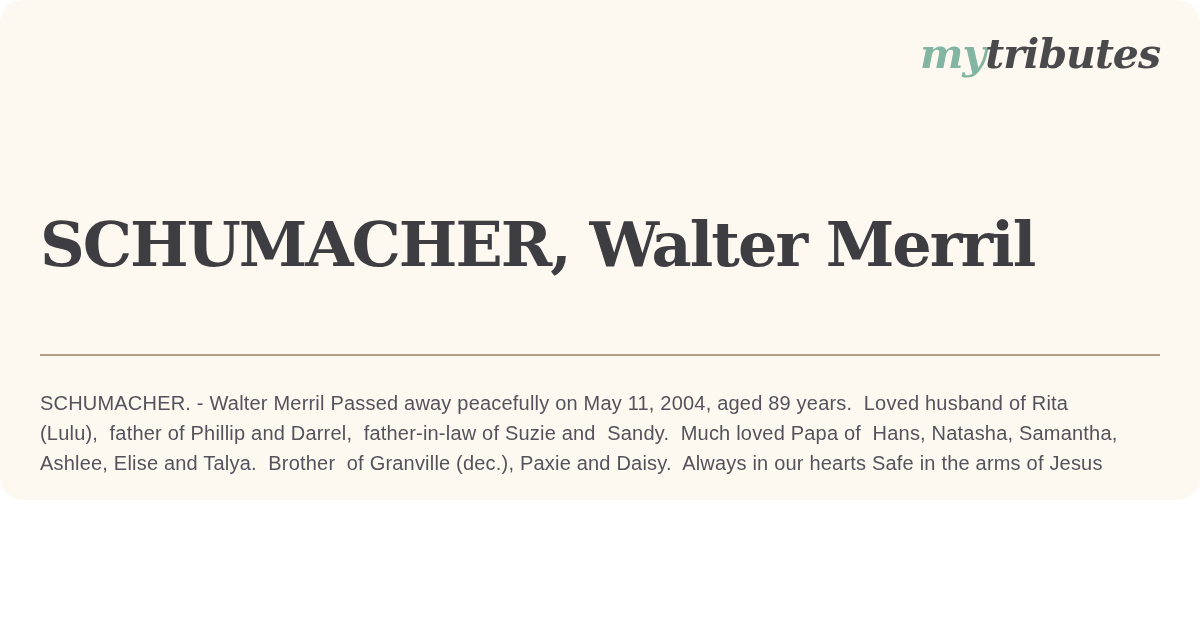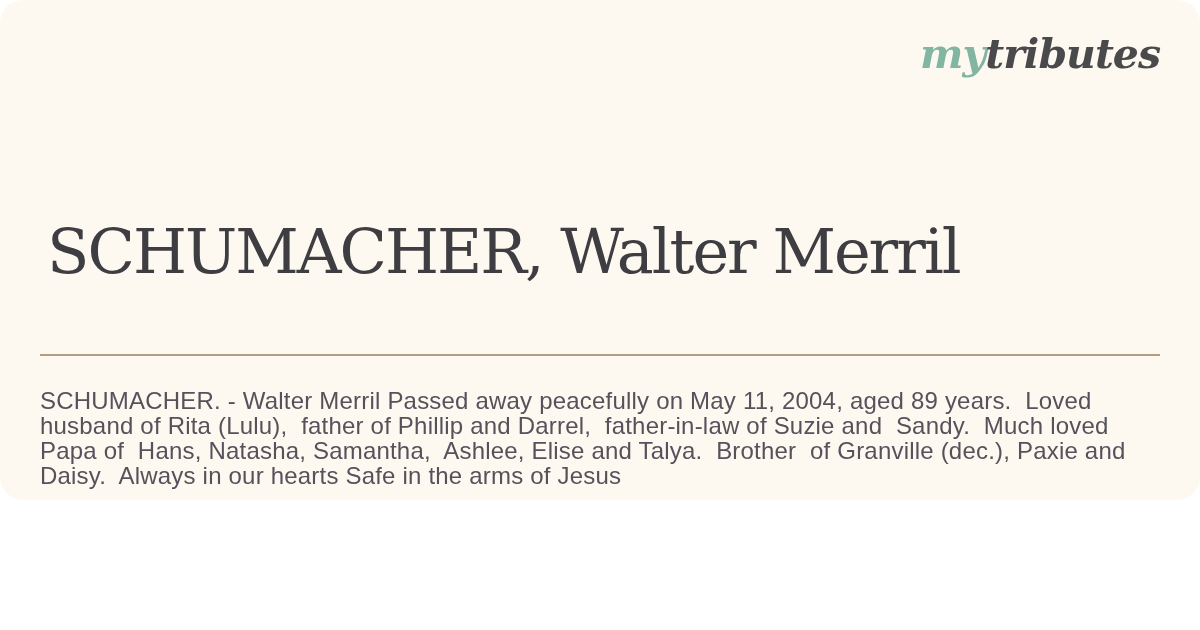--- a/index.html
+++ b/index.html
@@ -38,23 +38,23 @@
     font-style: italic;
     font-size: 33px;
     color: #3e3d43;
     letter-spacing: 0.5px;
   }
 
   .title {
     position: absolute;
     left: 40px;
     top: 208px;
-    margin: 7px;
+    margin: 0;
     font-family: "DejaVu Serif", serif;
-    font-weight: normal;
+    font-weight: bold;
     font-size: 62px;
     letter-spacing: -2px;
     color: #3e3d42;
     white-space: nowrap;
   }
 
   .divider {
     position: absolute;
     left: 40px;
     top: 354px;
@@ -63,22 +63,22 @@
     border-top: 2px solid #b49d85;
     margin: 0;
   }
 
   .notice-body {
     position: absolute;
     left: 40px;
     top: 388px;
     width: 1090px;
     margin: 0;
-    font-size: 24px;
-    line-height: 25px;
+    font-size: 20px;
+    line-height: 30px;
     letter-spacing: 0.2px;
     color: #55525b;
     white-space: pre-wrap;
   }
 </style>
 </head>
 <body>
 
 <div class="card">
 

